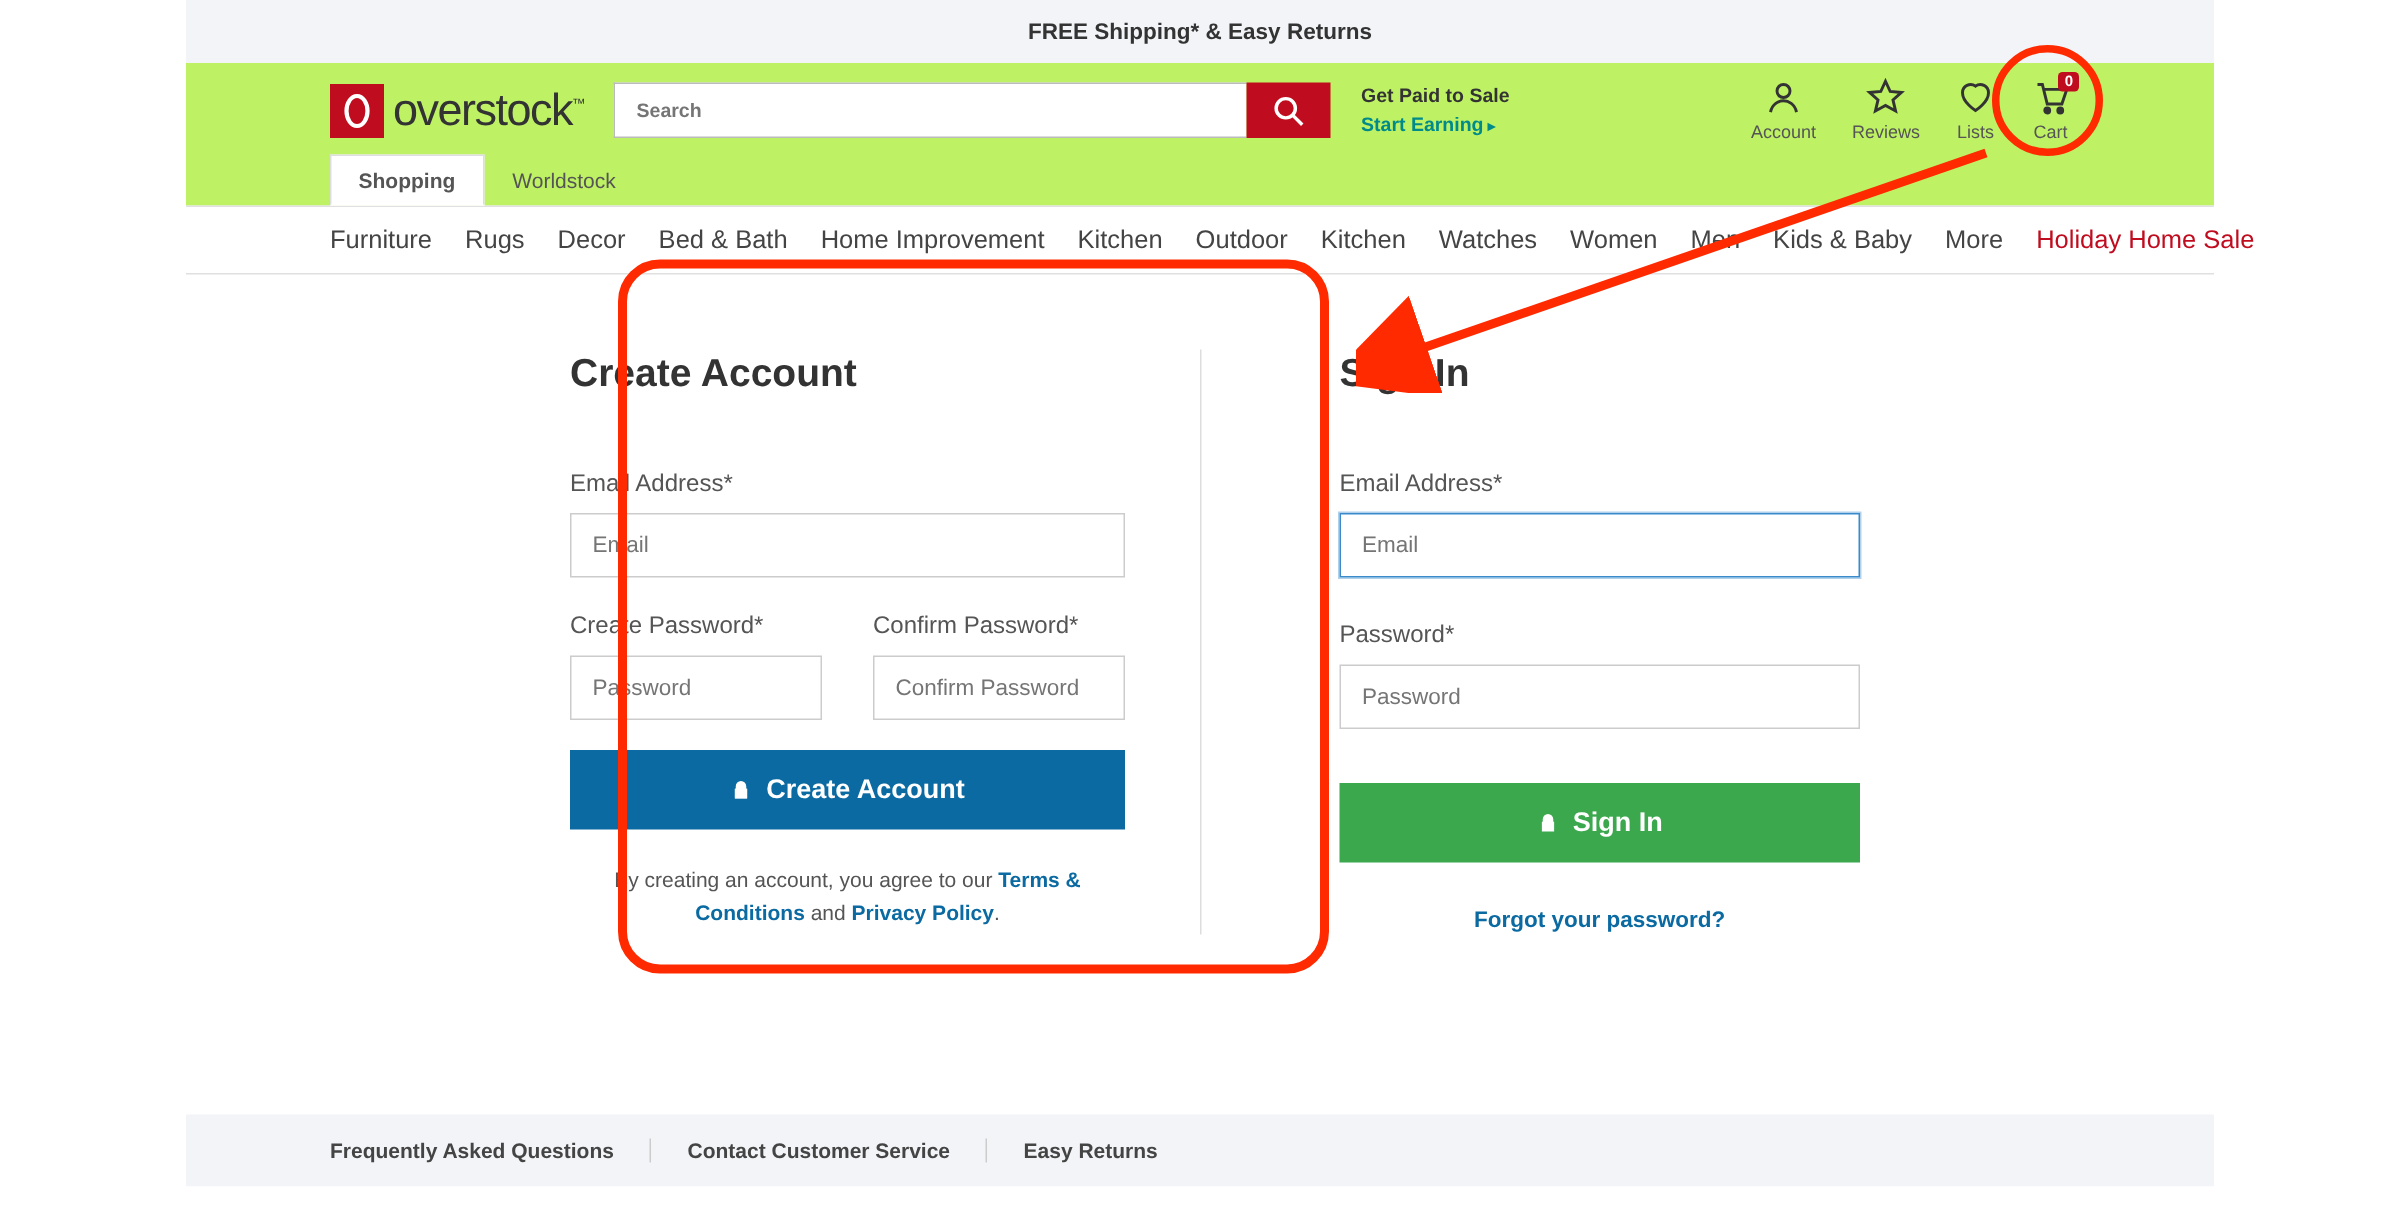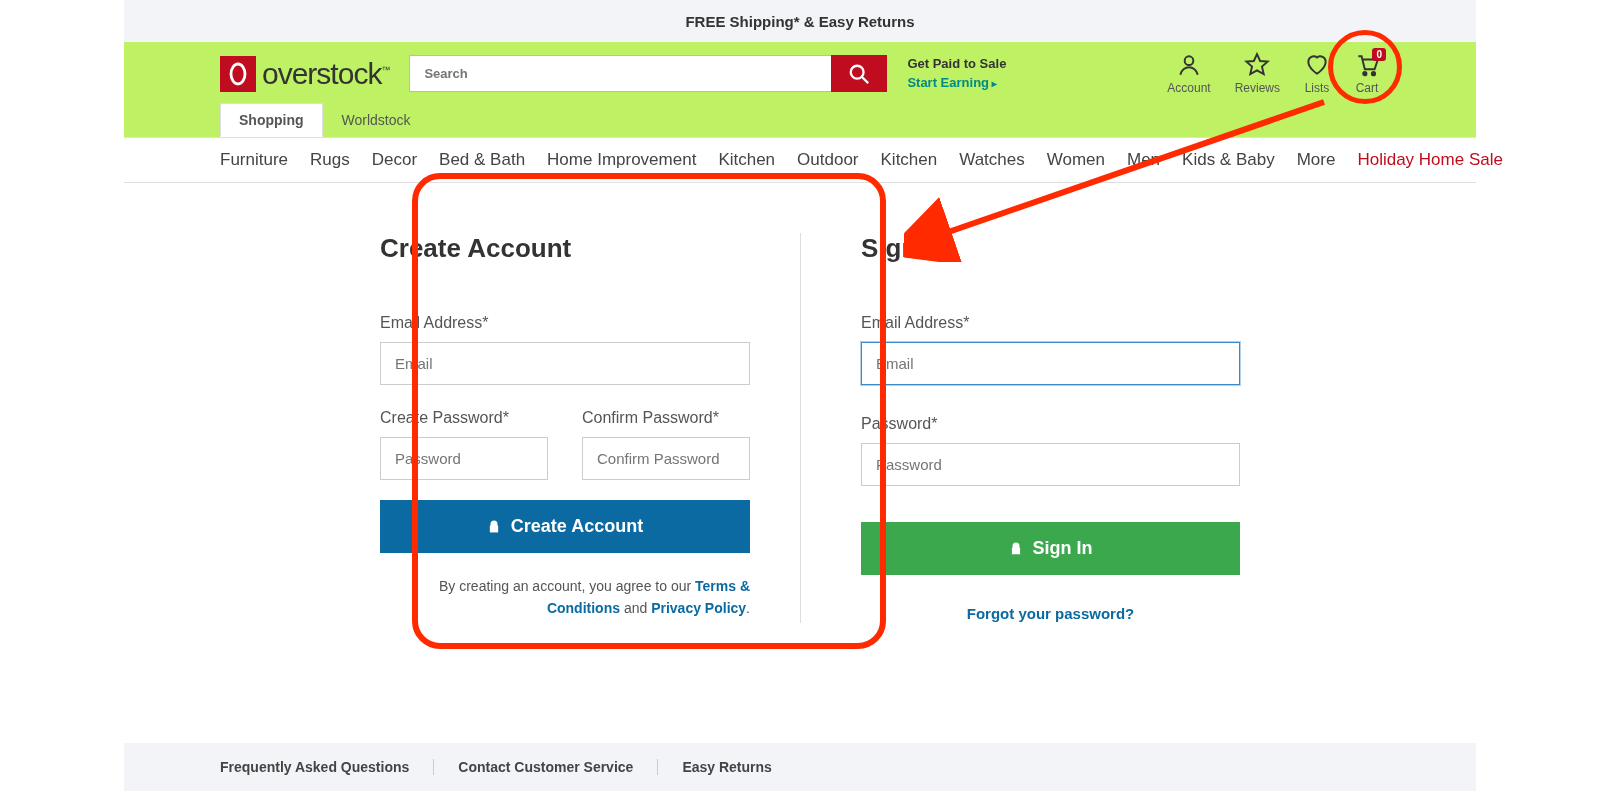--- a/index.html
+++ b/index.html
@@ -52,21 +52,21 @@
 .text-input { width:100%; border:1px solid #ccc; padding:12px 14px; font-size:15px; outline:none; }
 .pw-row { display:flex; gap:34px; }
 .pw-row .field-group { flex:1; margin-bottom:0; }
 .pw-row + .btn { margin-top:20px; }
 
 .btn { width:100%; border:none; padding:16px 0; font-size:18px; font-weight:700; color:#fff; cursor:pointer; display:flex; align-items:center; justify-content:center; gap:10px; }
 .btn-blue { background:#0a6aa1; }
 .btn-green { background:#3ba84e; }
 .btn svg { width:14px; height:14px; fill:#fff; }
 
-.fine-print { font-size:14px; text-align:right; margin-top:22px; color:#555; line-height:1.6; }
+.fine-print { font-size:14px; text-align:center; margin-top:22px; color:#555; line-height:1.6; }
 .fine-print a { color:#0a6aa1; font-weight:700; text-decoration:none; }
 .forgot { text-align:center; margin-top:30px; }
 .forgot a { color:#0a6aa1; font-weight:700; text-decoration:none; font-size:15px; }
 
 .footer-links { background:#f2f4f7; padding:16px 0; margin-top:40px; }
 .footer-links .inner { display:flex; gap:0; }
 .footer-links .fl { font-weight:700; font-size:14px; color:#444; padding:0 24px; border-right:1px solid #ccc; cursor:pointer; }
 .footer-links .fl:first-child { padding-left:0; }
 .footer-links .fl:last-child { border-right:none; }
 
@@ -212,21 +212,21 @@
             <rect x="5" y="10" width="14" height="11" fill="#fff"></rect>
           </svg>
         <span>Create Account</span>
       </button>
 
       <div class="fine-print">
         <span>By creating an account, you agree to our </span><a href="#">Terms &amp; Conditions</a><span> and </span><a href="#">Privacy Policy</a><span>.</span>
       </div>
     </div>
 
-    <div class="panel panel-divider" style="padding-left:60px; padding-right:50px;">
+    <div class="panel panel-divider" style="padding-left:92px; padding-right:50px;">
       <h2>Sign In</h2>
 
       <div class="field-group">
         <span class="field-label">Email Address*</span>
         <input class="text-input signin-input-focused" placeholder="Email" style="">
       </div>
 
       <div class="field-group" style="margin-top:30px;">
         <span class="field-label">Password*</span>
         <input class="text-input" type="password" placeholder="Password" style="">

